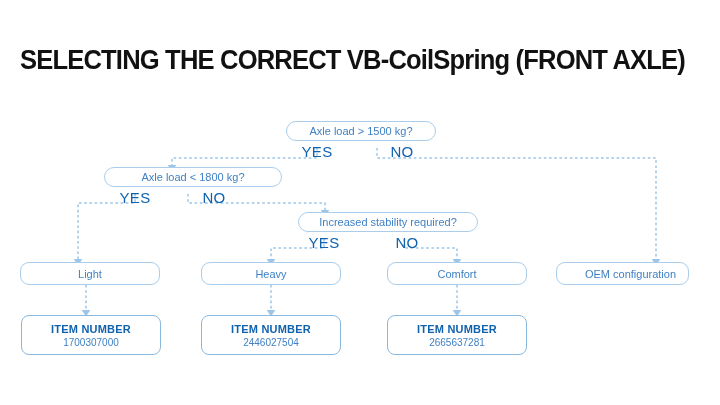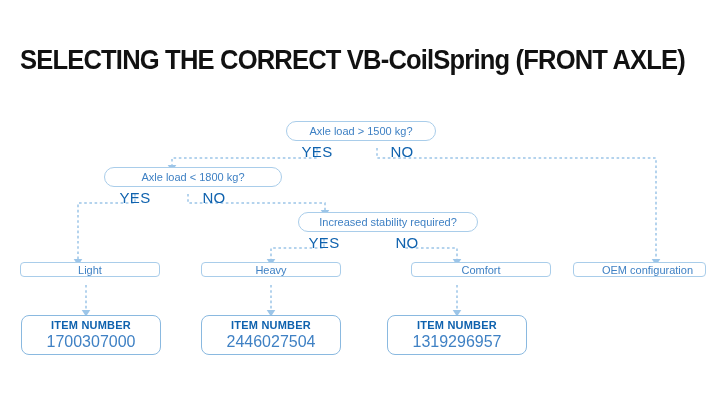--- a/index.html
+++ b/index.html
@@ -61,43 +61,43 @@
   .decision {
     height: 20px;
     border: 1px solid #a9cdea;
     border-radius: 10px;
     font-size: 11px;
     color: #3f81c4;
     align-items: center;
   }
 
   .outcome {
-    height: 15px;
+    height: 23px;
     border: 1px solid #a9cdea;
-    border-radius: 4px;
+    border-radius: 9px;
     font-size: 11px;
     color: #3f81c4;
   }
 
   .itembox {
     height: 40px;
     border: 1.4px solid #8ab9e0;
     border-radius: 8px;
     flex-direction: column;
     justify-content: center;
     gap: 2px;
   }
   .itembox .item-label {
     font-size: 11px;
     font-weight: bold;
     color: #0f62ae;
     letter-spacing: 0.2px;
   }
   .itembox .item-value {
-    font-size: 16px;
+    font-size: 10px;
     color: #3f81c4;
   }
 
   
   .branch-label {
     position: absolute;
     font-size: 15px;
     font-weight: normal;
     color: #0f62ae;
     letter-spacing: 0.3px;
@@ -158,36 +158,36 @@
   <div class="branch-label" style="left:382px; top:234px; width:50px;">NO</div>
 
   <div class="node outcome" style="left:20px; top:262px; width:140px;">
     <span>Light</span>
   </div>
 
   <div class="node outcome" style="left:201px; top:262px; width:140px;text-align:right;">
     <span>Heavy</span>
   </div>
 
-  <div class="node outcome" style="left:387px; top:262px; width:140px;margin-left:24px;">
+  <div class="node outcome" style="left:387px; top:262px; width:140px;">
     <span>Comfort</span>
   </div>
 
-  <div class="node outcome" style="left:573px; top:262px; width:133px;padding-left:16px;">
+  <div class="node outcome" style="left:556px; top:262px; width:133px;padding-left:16px;">
     <span>OEM configuration</span>
   </div>
 
   <div class="node itembox" style="left:21px; top:315px; width:140px;">
     <span class="item-label">ITEM NUMBER</span>
     <span class="item-value">1700307000</span>
   </div>
 
   <div class="node itembox" style="left:201px; top:315px; width:140px;">
     <span class="item-label">ITEM NUMBER</span>
     <span class="item-value">2446027504</span>
   </div>
 
   <div class="node itembox" style="left:387px; top:315px; width:140px;">
     <span class="item-label">ITEM NUMBER</span>
-    <span class="item-value">1319296957</span>
+    <span class="item-value">2665637281</span>
   </div>
 
 </div>
 
 </body></html>

